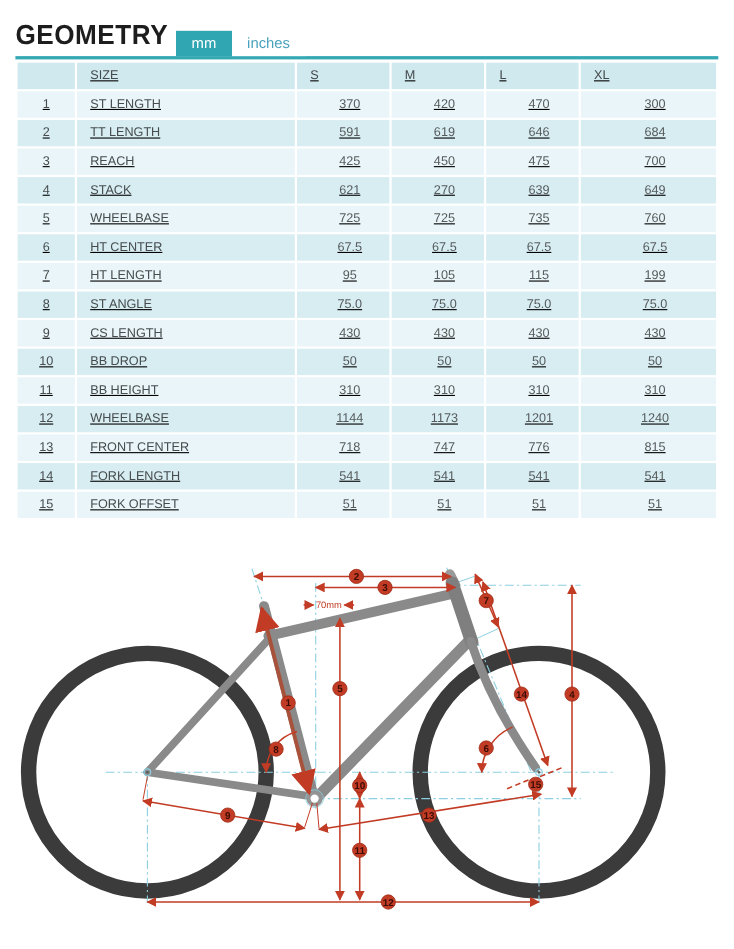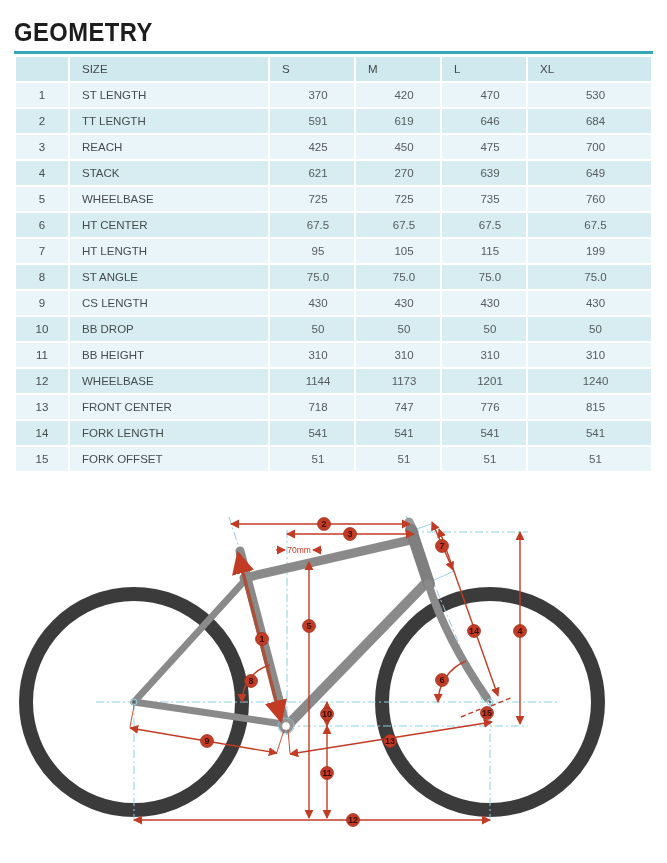--- a/index.html
+++ b/index.html
@@ -7,37 +7,41 @@
   .page{padding:0 14px;}
   .header-row{display:flex;justify-content:flex-start;align-items:flex-end;
     padding-top:18px;border-bottom:3px solid #35a9b3;}
   .title{font-size:25px;font-weight:bold;color:#1d1d1d;letter-spacing:.5px;margin:0 0 4px 0;
     transform:scaleX(.95);transform-origin:left bottom;}
   .tabs{display:flex;align-items:flex-end;}
   .tab{font-size:13.5px;padding:4px 14px;cursor:pointer;line-height:15px;}
   .tab.active{background:#2fa6b1;color:#fff;}
   .tab.inactive{background:#fff;color:#4aa3bc;}
   table.geo{width:100%;table-layout:fixed;border-collapse:separate;border-spacing:2px;
-    margin-top:1px;}
+    margin-top:1px;text-decoration:underline;}
   table.geo th,table.geo td{height:24px;font-size:11.5px;font-weight:normal;text-align:left;
     padding:0 0 0 12px;color:#464c4e;white-space:nowrap;overflow:hidden;}
   table.geo .num{text-align:center;padding:0;}
   table.geo thead th{background:#cfe9ee;color:#44494b;}
   table.geo tr.odd td{background:#e9f5f8;}
   table.geo tr.even td{background:#d7edf2;}
   table.geo td.val{color:#565b5d;text-align:center;}
   .diagram-wrap{margin-top:6px;}
 </style>
 </head>
 <body>
 
 <div class="page">
 
   <div class="header-row">
     <h1 class="title">GEOMETRY</h1>
+    <div class="tabs">
+      <span class="tab active">mm</span>
+      <span class="tab inactive">inches</span>
+    </div>
   </div>
 
   <table class="geo">
     <colgroup>
       <col style="width:52px">
         <col style="width:198px">
       <col style="width:84px">
         <col style="width:84px">
         <col style="width:84px">
         <col>
@@ -52,21 +56,21 @@
         <th>XL</th>
       </tr>
     </thead>
     <tbody id="geo-body">
         <tr class="odd">
           <td class="num">1</td>
           <td class="label">ST LENGTH</td>
           <td class="val">370</td>
           <td class="val">420</td>
           <td class="val">470</td>
-          <td class="val">530</td>
+          <td class="val">300</td>
         </tr>
         <tr class="even">
           <td class="num">2</td>
           <td class="label">TT LENGTH</td>
           <td class="val">591</td>
           <td class="val">619</td>
           <td class="val">646</td>
           <td class="val">684</td>
         </tr>
         <tr class="odd">

